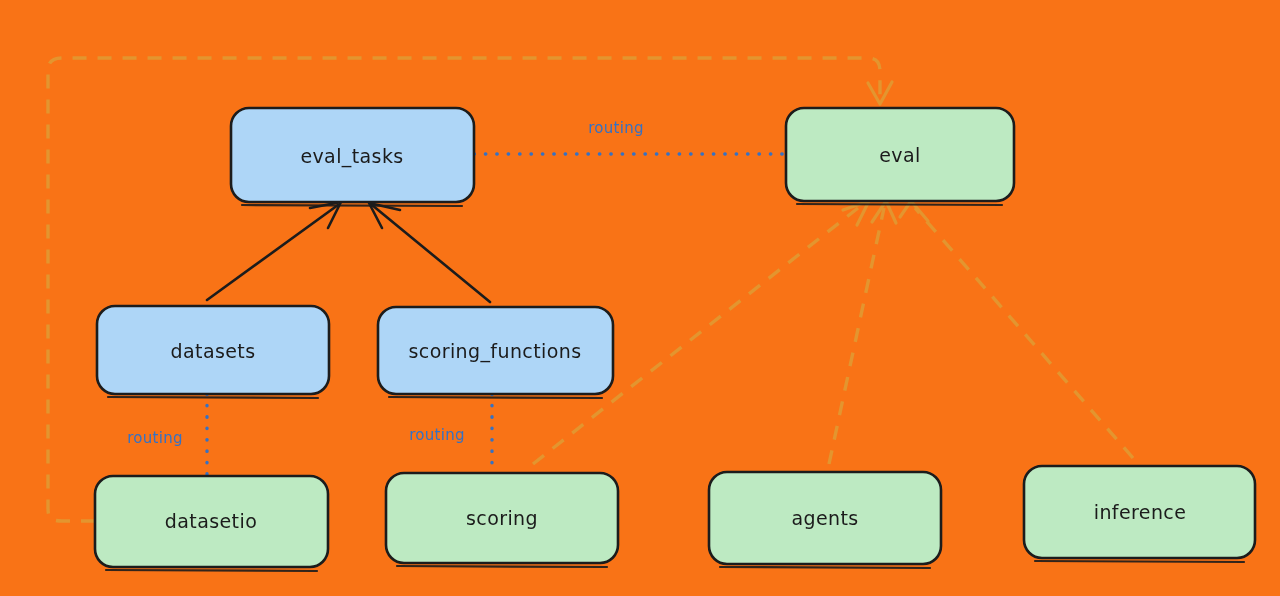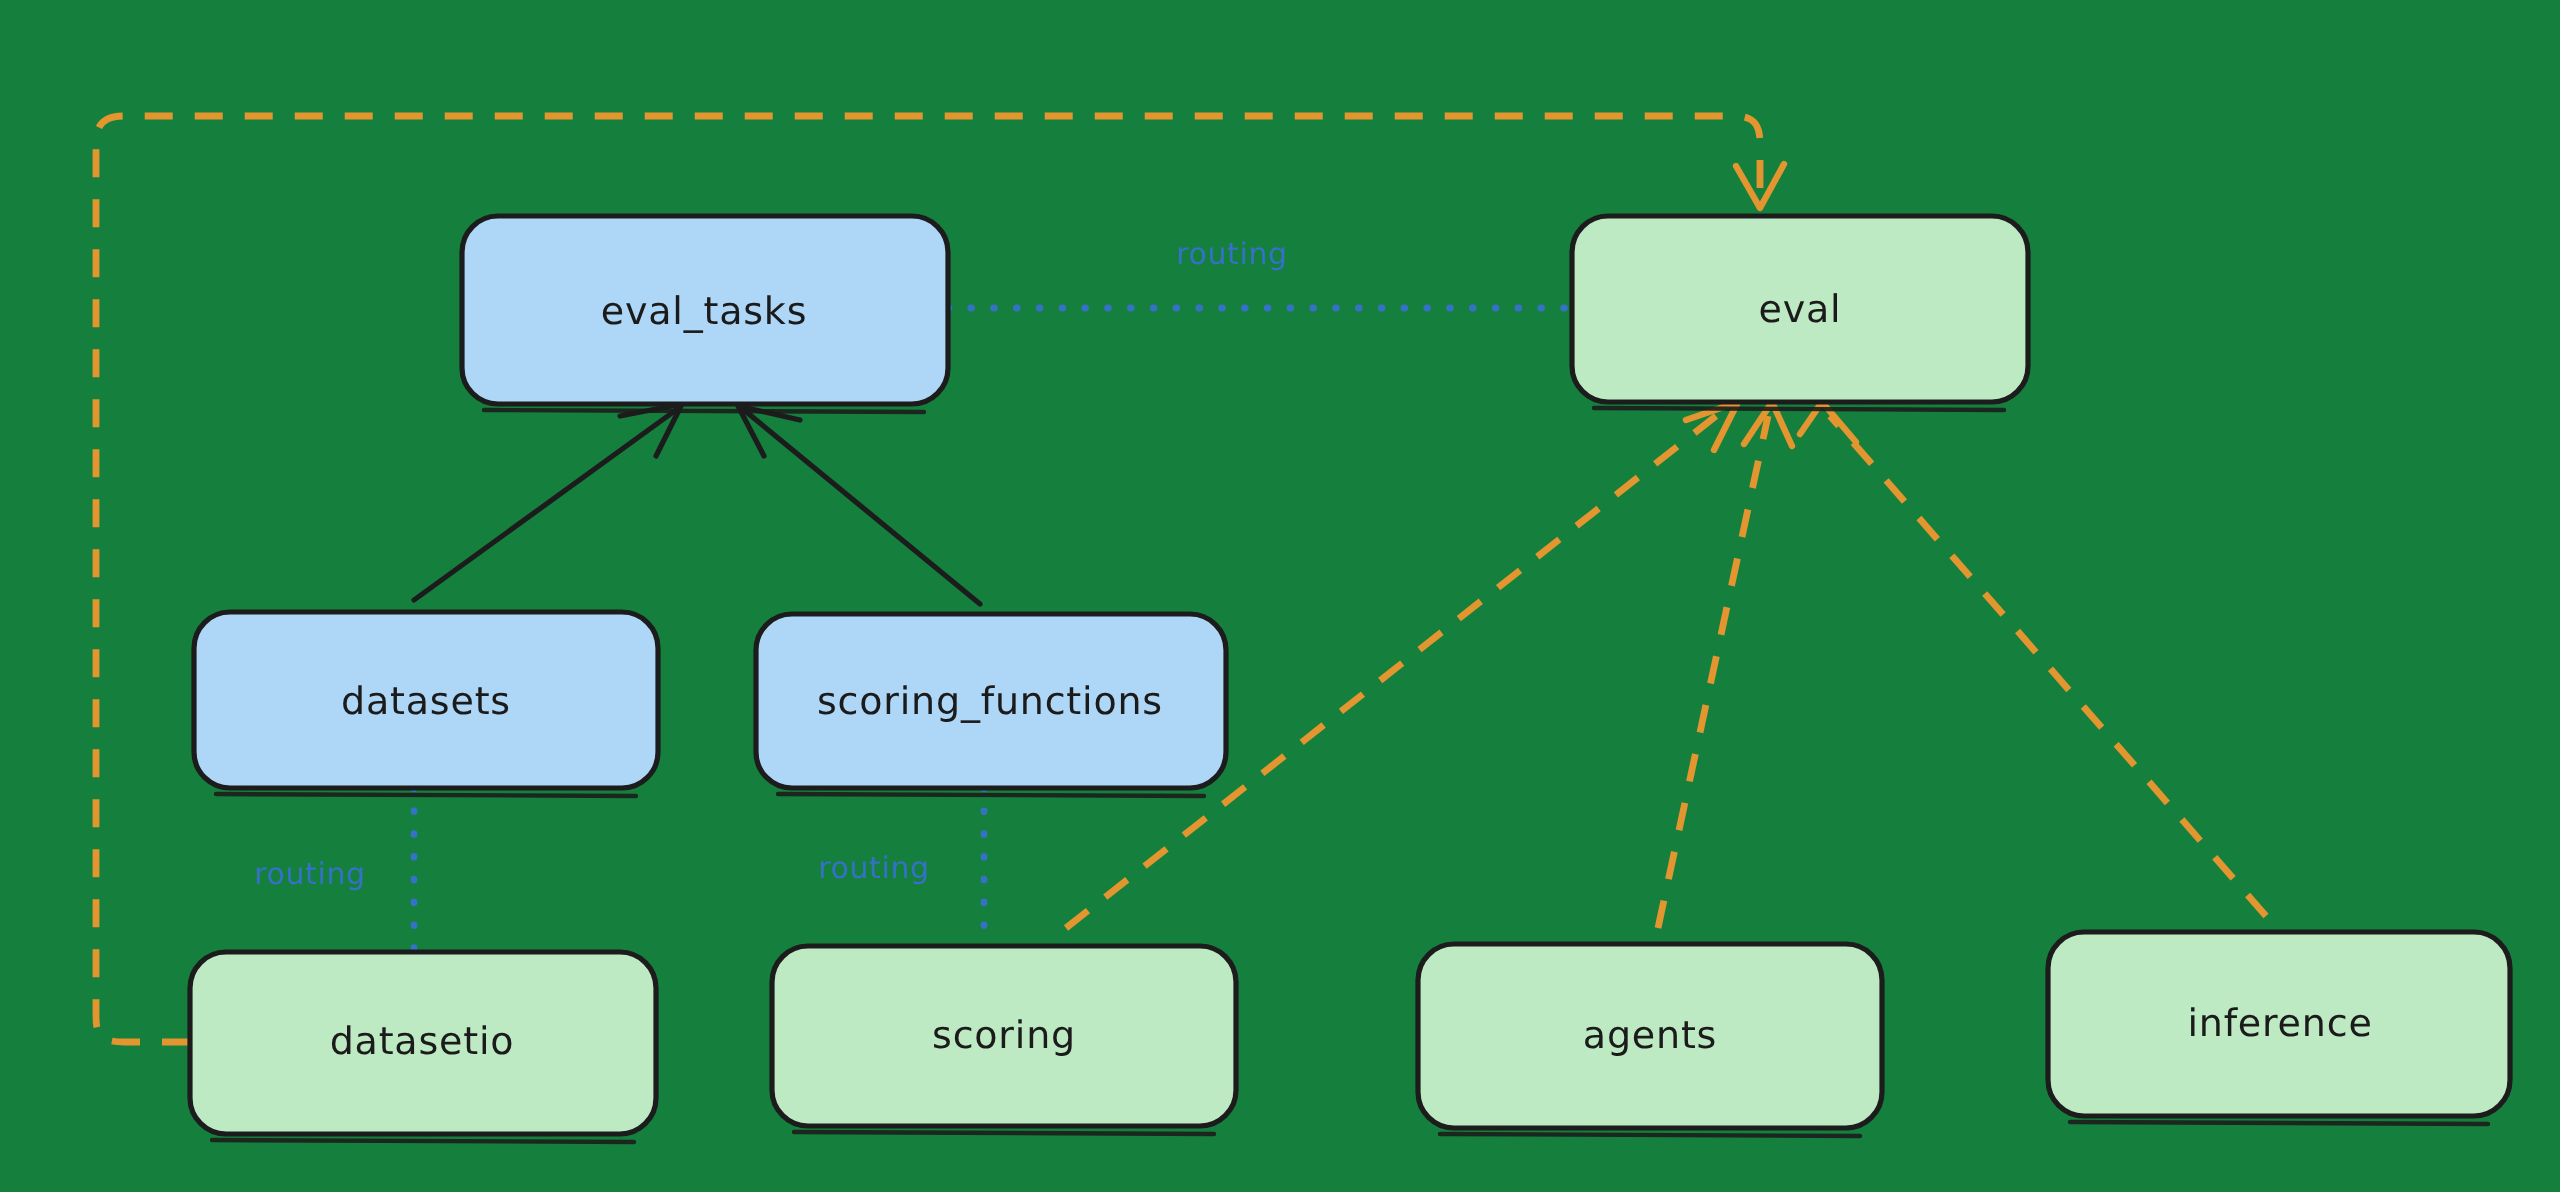--- a/index.html
+++ b/index.html
@@ -7,21 +7,21 @@
     padding: 0;
     background: #ffffff;
   }
   body {
     font-family: "DejaVu Sans", sans-serif;
   }
   #diagram-root {
     position: relative;
     width: 1280px;
     height: 596px;
-    background: #15803d;
+    background: #f97316;
     overflow: hidden;
   }
   #diagram-svg {
     position: absolute;
     left: 0;
     top: 0;
     width: 1280px;
     height: 596px;
   }
   .node-label {

